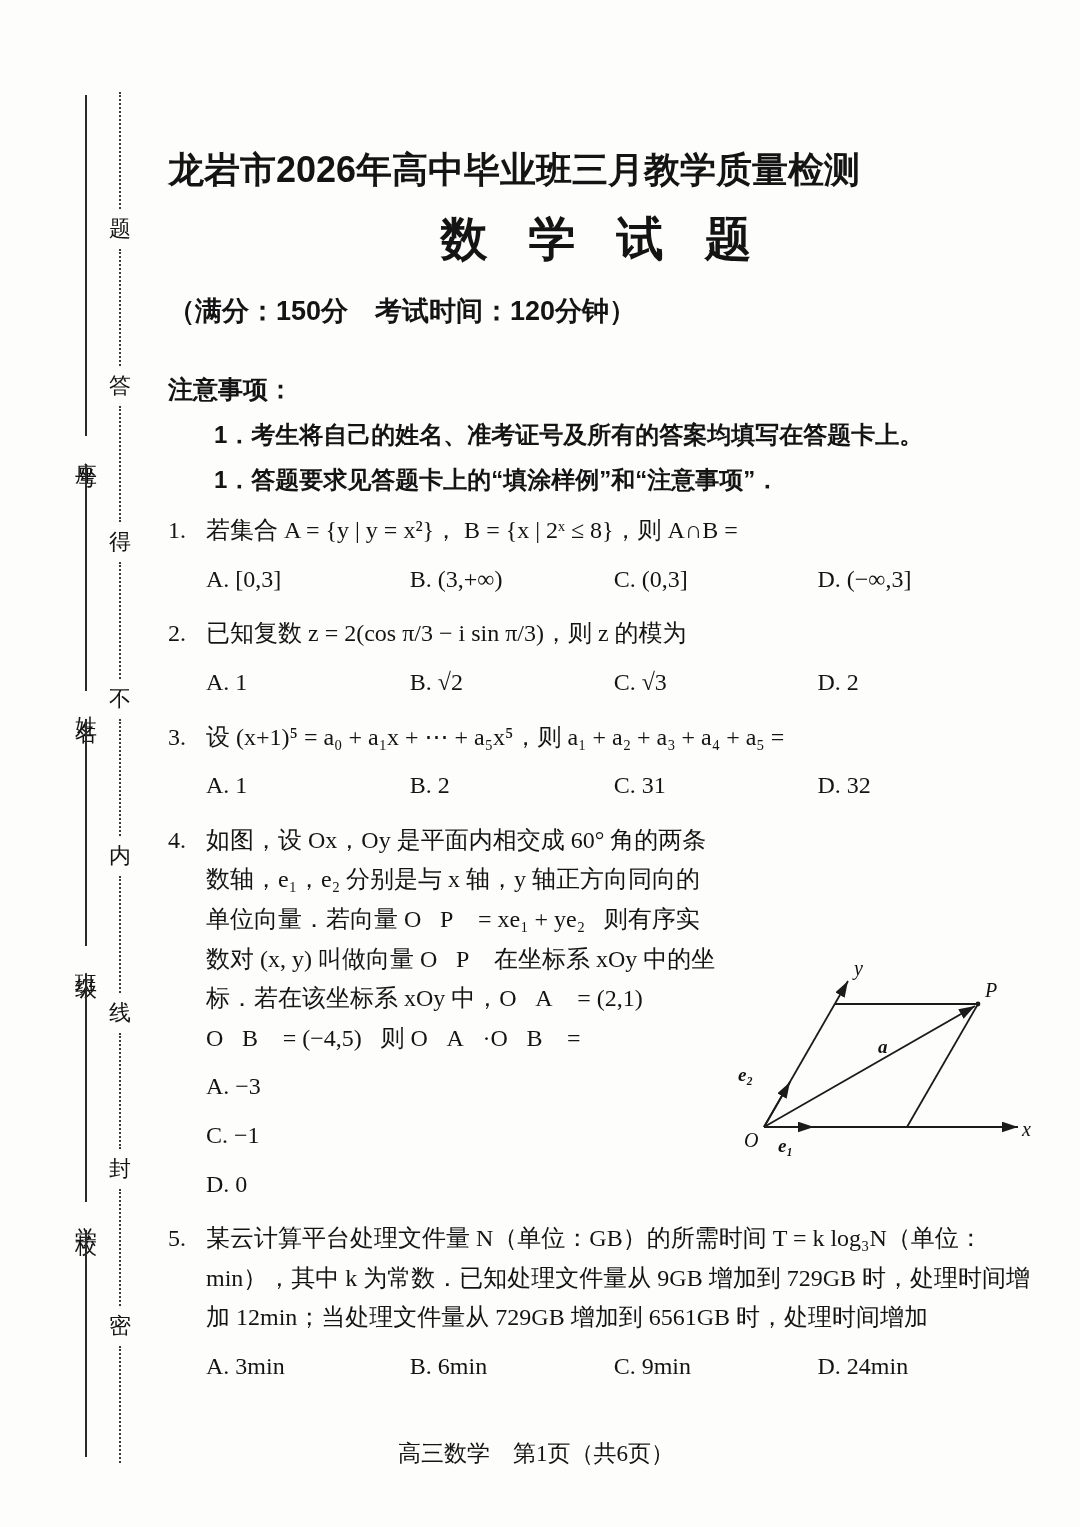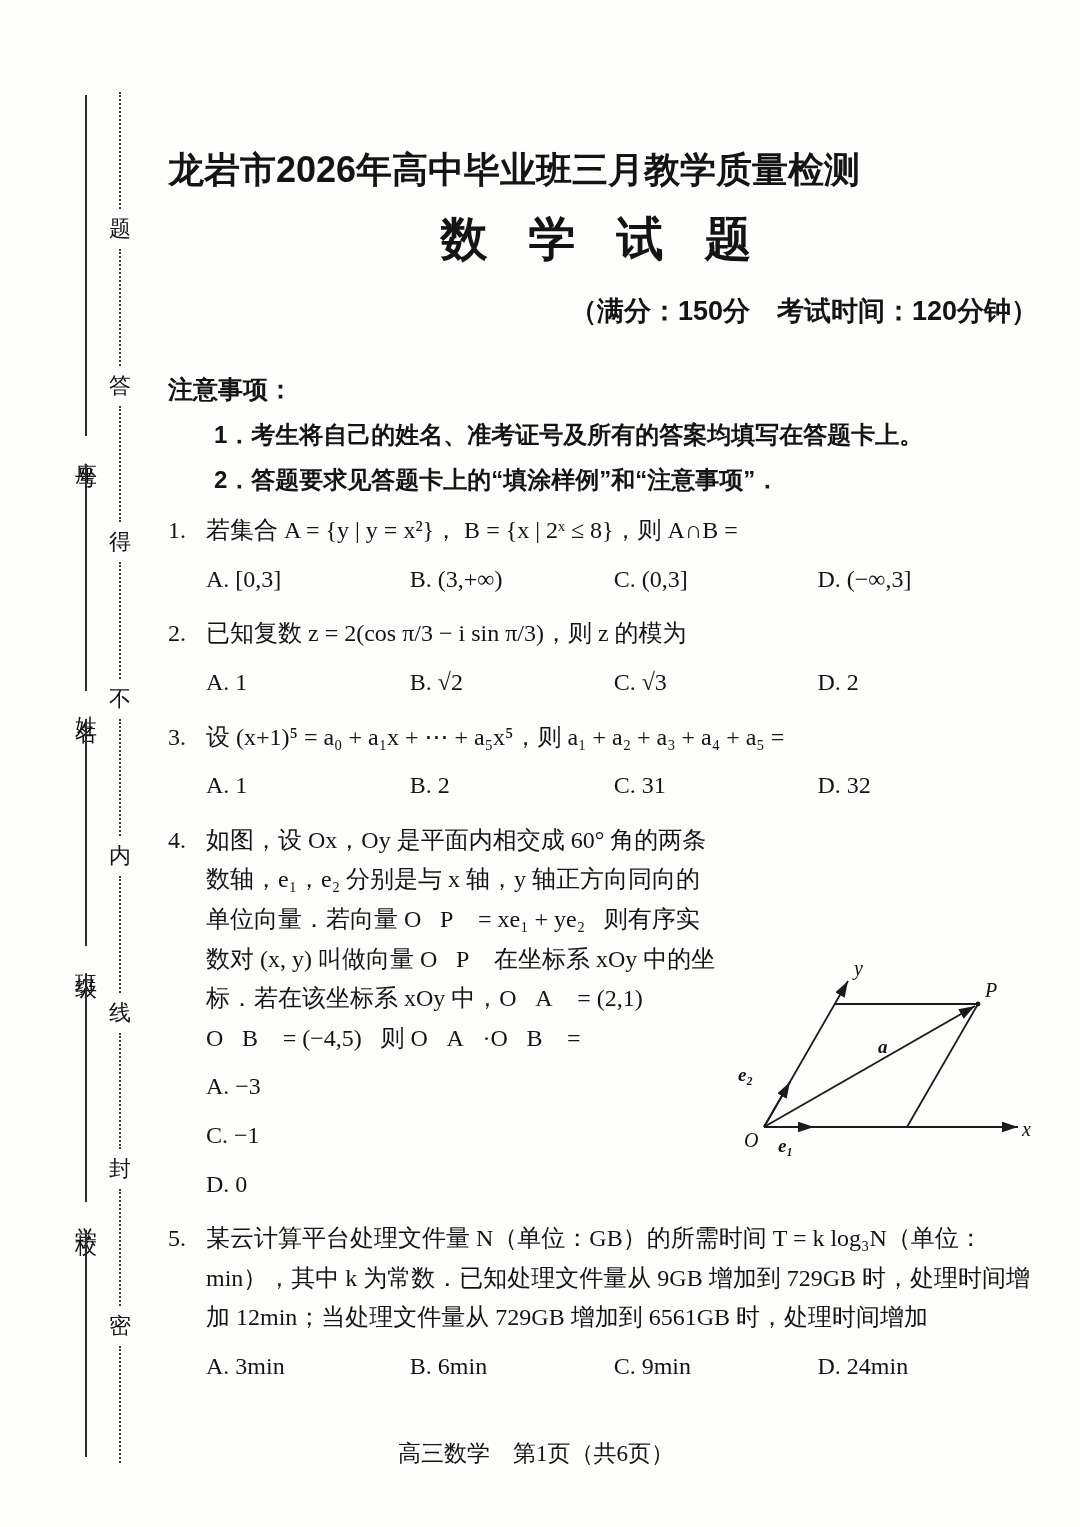--- a/index.html
+++ b/index.html
@@ -37,21 +37,21 @@
 
   .title {
     text-align:left; font-weight:bold; font-size:36px; line-height:1.2;
     font-family:"Liberation Sans","DejaVu Sans",sans-serif;
   }
   .subject {
     text-align:center; font-weight:bold; font-size:47px; margin-top:17px;
     letter-spacing:14px; font-family:"Liberation Sans","DejaVu Sans",sans-serif;
   }
   .meta {
-    text-align:right; font-weight:bold; font-size:27px; margin-top:22px;
+    text-align:left; font-weight:bold; font-size:27px; margin-top:22px;
     font-family:"Liberation Sans","DejaVu Sans",sans-serif;
   }
 
   .notice-h {
     font-weight:bold; font-size:25px; margin-top:44px;
     font-family:"Liberation Sans","DejaVu Sans",sans-serif;
   }
   .notice-item {
     font-weight:bold; font-size:24px; margin-top:13px; padding-left:46px;
     font-family:"Liberation Sans","DejaVu Sans",sans-serif;
@@ -121,21 +121,21 @@
   </div>
 
   <div class="content">
 
     <div class="title">龙岩市2026年高中毕业班三月教学质量检测</div>
     <div class="subject">数 学 试 题</div>
     <div class="meta">（满分：150分　考试时间：120分钟）</div>
 
     <div class="notice-h">注意事项：</div>
     <div class="notice-item">1．考生将自己的姓名、准考证号及所有的答案均填写在答题卡上。</div>
-    <div class="notice-item">2．答题要求见答题卡上的“填涂样例”和“注意事项”．</div>
+    <div class="notice-item">1．答题要求见答题卡上的“填涂样例”和“注意事项”．</div>
 
 
     <div class="question">
       <div class="qline">
         <span class="qnum">1.</span>
         <span class="qtext">若集合 A = {y | y = x²}， B = {x | 2ˣ ≤ 8}，则 A∩B =</span>
       </div>
       <div class="opts">
         <span class="opt">A. [0,3]</span>
         <span class="opt">B. (3,+∞)</span>

